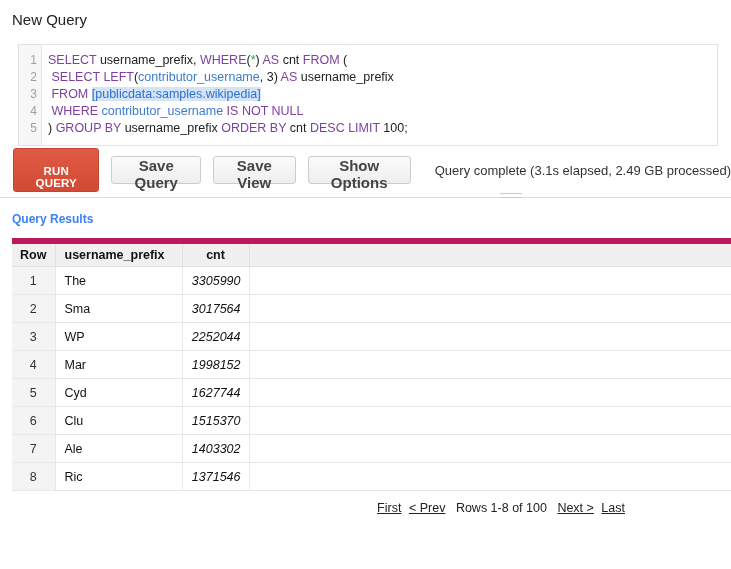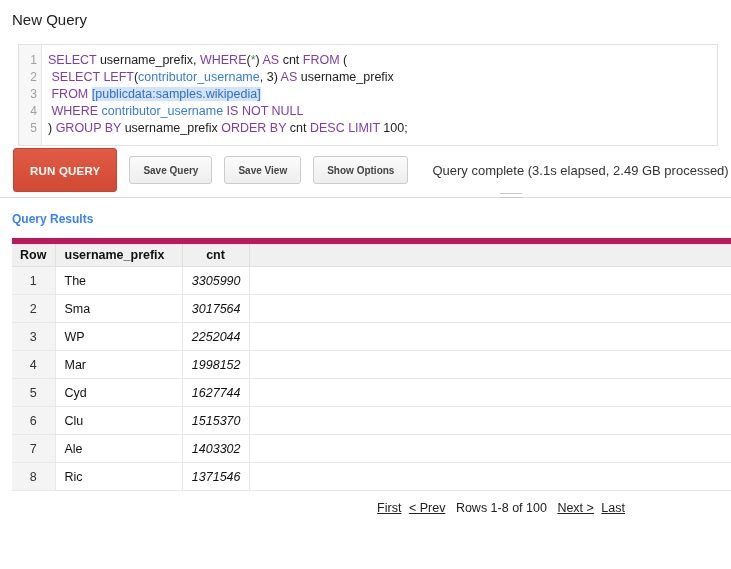--- a/index.html
+++ b/index.html
@@ -96,21 +96,21 @@
     height: 44px;
     padding: 16px 16px;
     cursor: pointer;
     font-family: "Liberation Sans", sans-serif;
   }
   .btn-gray {
     background: linear-gradient(to bottom, #fbfbfb, #eeeeee);
     border: 1px solid #cccccc;
     border-radius: 3px;
     color: #444444;
-    font-size: 10px;
+    font-size: 15px;
     font-weight: bold;
     height: 28px;
     padding: 0 13px;
     margin-left: 12px;
     cursor: pointer;
     font-family: "Liberation Sans", sans-serif;
   }
   .status-text {
     margin-left: 24px;
     font-size: 13px;

